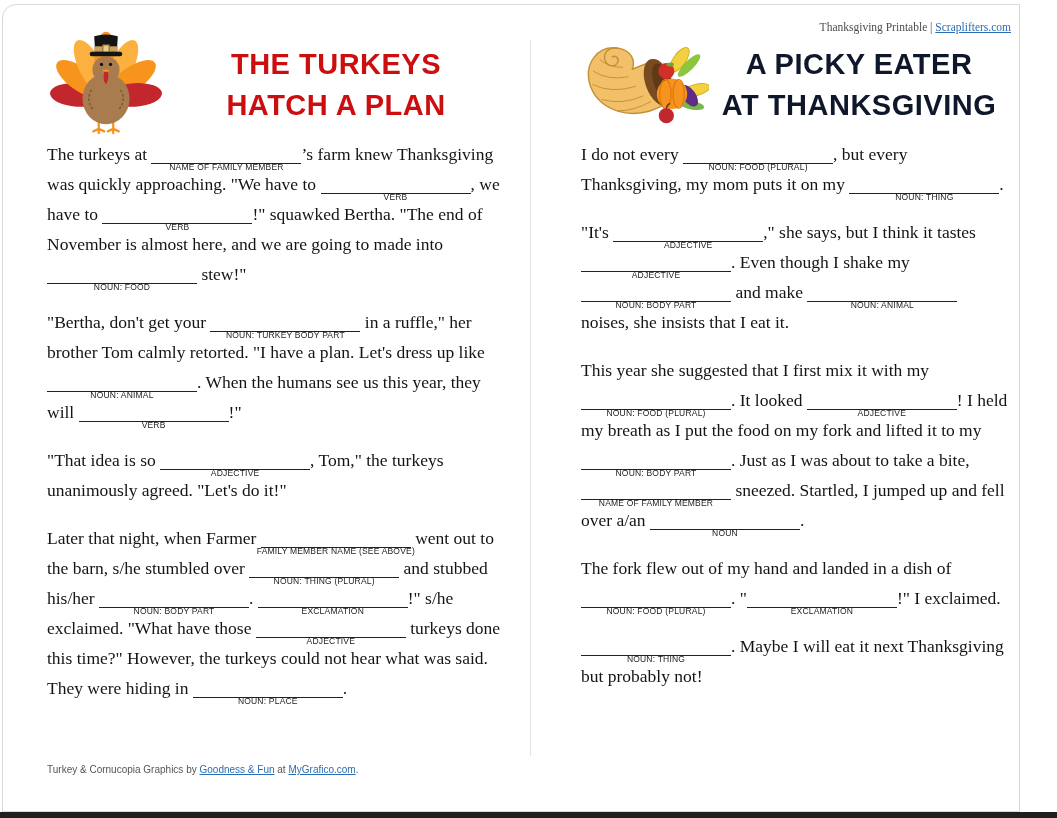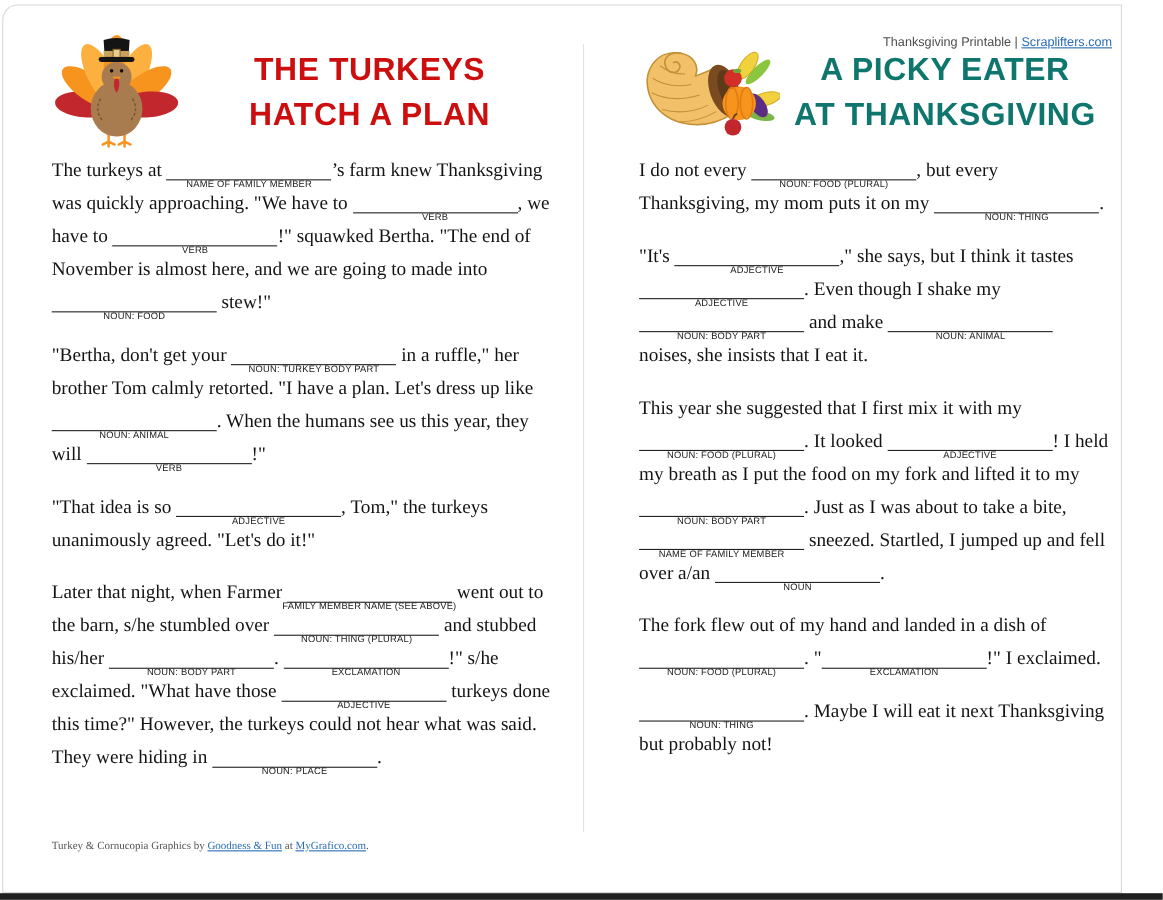--- a/index.html
+++ b/index.html
@@ -17,22 +17,22 @@
     border: 1px solid #d8d8d8;
     border-radius: 14px 0 0 0;
     pointer-events: none;
   }
   .bottom-bar {
     position: absolute; left: 0; bottom: 0;
     width: 1057px; height: 6px;
     background: #1f1f1f;
   }
   .header-credit {
-    position: absolute; top: 33px; right: 46px;
-    font-family: Liberation Sans, sans-serif;
+    position: absolute; top: 21px; right: 46px;
+    font-family: Liberation Serif, serif;
     font-size: 11.5px; color: #4d4d4d;
   }
   .header-credit a, .footer-credit a { text-decoration: underline; cursor: pointer; }
   .divider {
     position: absolute; left: 530px; top: 40px;
     width: 1px; height: 716px; background: #e2e2e2;
   }
   .col { position: absolute; top: 32px; }
   .col-left  { left: 47px;  width: 460px; }
   .col-right { left: 581px; width: 428px; }
@@ -56,21 +56,21 @@
   }
   .blank-label {
     position: absolute; top: 17px; left: 50%;
     transform: translateX(-50%);
     font-size: 8.5px; line-height: 9px; color: #222222;
     white-space: nowrap; letter-spacing: 0.2px;
     font-family: Liberation Sans, sans-serif;
   }
   .footer-credit {
     position: absolute; left: 47px; top: 764px;
-    font-family: Liberation Serif, serif;
+    font-family: Liberation Sans, sans-serif;
     font-size: 10px; color: #555555; text-align: right;
   }
 </style>
 </head>
 <body>
 
 <div class="page">
 
   <div class="page-frame"></div>
 
@@ -146,21 +146,21 @@
           <ellipse cx="94" cy="31" rx="4" ry="2" fill="#6fa83a"></ellipse>
           <g>
             <circle cx="96" cy="62" r="16" fill="#f7941e"></circle>
             <ellipse cx="89" cy="62" rx="6" ry="15" fill="none" stroke="#e07c10" stroke-width="1.5"></ellipse>
             <ellipse cx="103" cy="62" rx="6" ry="15" fill="none" stroke="#e07c10" stroke-width="1.5"></ellipse>
           </g>
           <circle cx="90" cy="85" r="8" fill="#c1272d"></circle>
           <path d="M90 77 q1 -4 4 -5" stroke="#5f3a18" stroke-width="1.5" fill="none"></path>
         </svg>
       </div>
-      <h1 class="title" style="color: #0f766e;">
+      <h1 class="title" style="color: #0f172a;">
         <span>A PICKY EATER</span><br>
         <span>AT THANKSGIVING</span>
       </h1>
     </div>
     <div class="story">
         <p><span class="story-text">I do not every </span><span class="blank"><span class="blank-label">NOUN: FOOD (PLURAL)</span></span><span class="story-text">, but every Thanksgiving, my mom puts it on my </span><span class="blank"><span class="blank-label">NOUN: THING</span></span><span class="story-text">.</span></p>
         <p><span class="story-text">"It's </span><span class="blank"><span class="blank-label">ADJECTIVE</span></span><span class="story-text">," she says, but I think it tastes </span><span class="blank"><span class="blank-label">ADJECTIVE</span></span><span class="story-text">. Even though I shake my </span><span class="blank"><span class="blank-label">NOUN: BODY PART</span></span><span class="story-text"> and make </span><span class="blank"><span class="blank-label">NOUN: ANIMAL</span></span><span class="story-text"> noises, she insists that I eat it.</span></p>
         <p><span class="story-text">This year she suggested that I first mix it with my </span><span class="blank"><span class="blank-label">NOUN: FOOD (PLURAL)</span></span><span class="story-text">. It looked </span><span class="blank"><span class="blank-label">ADJECTIVE</span></span><span class="story-text">! I held my breath as I put the food on my fork and lifted it to my </span><span class="blank"><span class="blank-label">NOUN: BODY PART</span></span><span class="story-text">. Just as I was about to take a bite, </span><span class="blank"><span class="blank-label">NAME OF FAMILY MEMBER</span></span><span class="story-text"> sneezed. Startled, I jumped up and fell over a/an </span><span class="blank"><span class="blank-label">NOUN</span></span><span class="story-text">.</span></p>
         <p><span class="story-text">The fork flew out of my hand and landed in a dish of </span><span class="blank"><span class="blank-label">NOUN: FOOD (PLURAL)</span></span><span class="story-text">. "</span><span class="blank"><span class="blank-label">EXCLAMATION</span></span><span class="story-text">!" I exclaimed.</span></p>
         <p><span class="blank"><span class="blank-label">NOUN: THING</span></span><span class="story-text">. Maybe I will eat it next Thanksgiving but probably not!</span></p>

